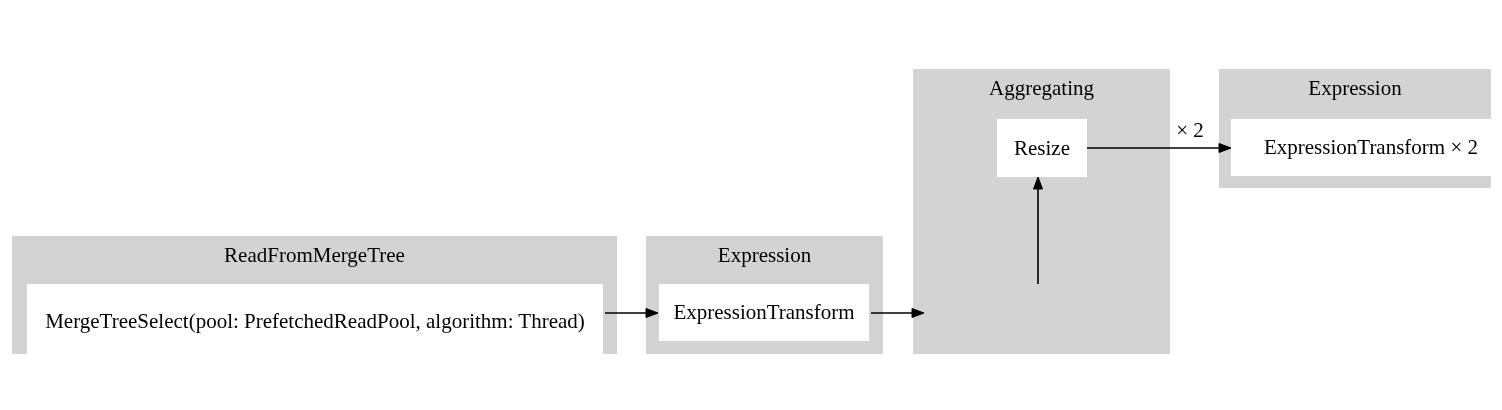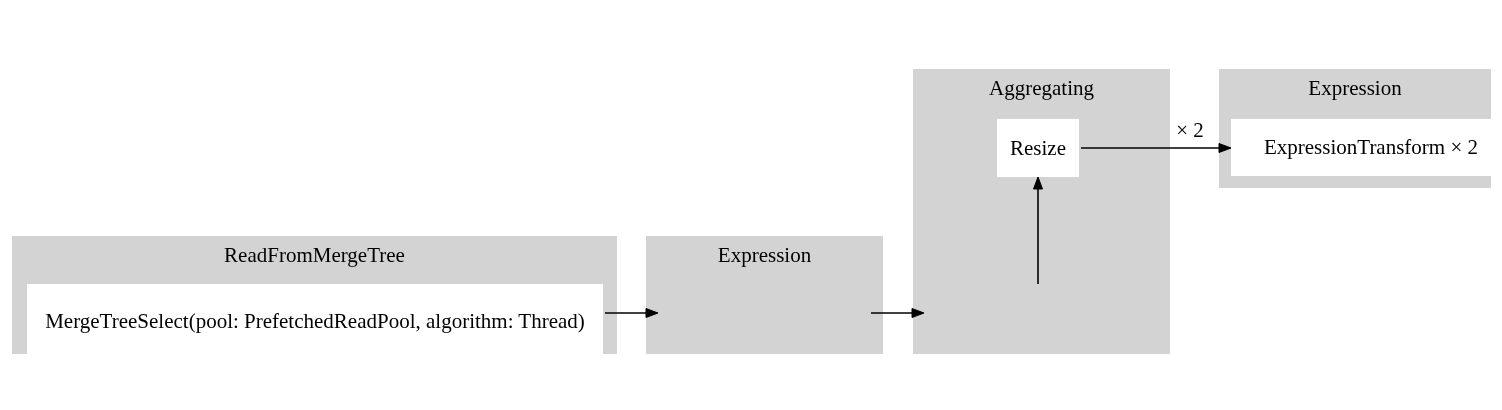--- a/index.html
+++ b/index.html
@@ -102,19 +102,20 @@
     <g>
       <line x1="1081" y1="148" x2="1219" y2="148"></line>
       <polygon points="1219,143.5 1231,148 1219,152.5"></polygon>
     </g>
   </svg>
 
   <div class="edge-label">× 2</div>
 
   <div class="node" style="left:27px; top:284px; width:576px; height:74px;">MergeTreeSelect(pool: PrefetchedReadPool, algorithm: Thread)</div>
 
+  <div class="node" style="left:659px; top:284px; width:210px; height:57px;">ExpressionTransform</div>
 
-  <div class="node" style="left:997px; top:119px; width:82px; height:58px;">Resize</div>
+  <div class="node" style="left:997px; top:119px; width:90px; height:58px;">Resize</div>
 
 
   <div class="node" style="left:1231px; top:119px; width:280px; height:57px;">ExpressionTransform × 2</div>
 
 </div>
 
 </body></html>

